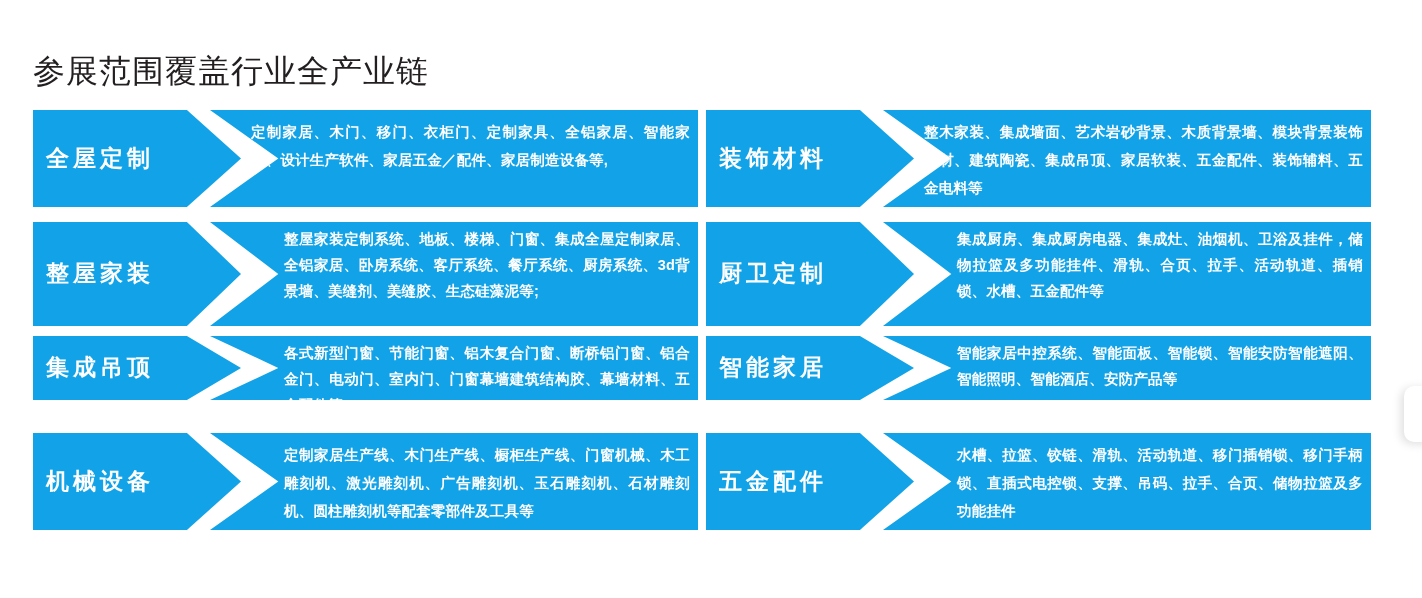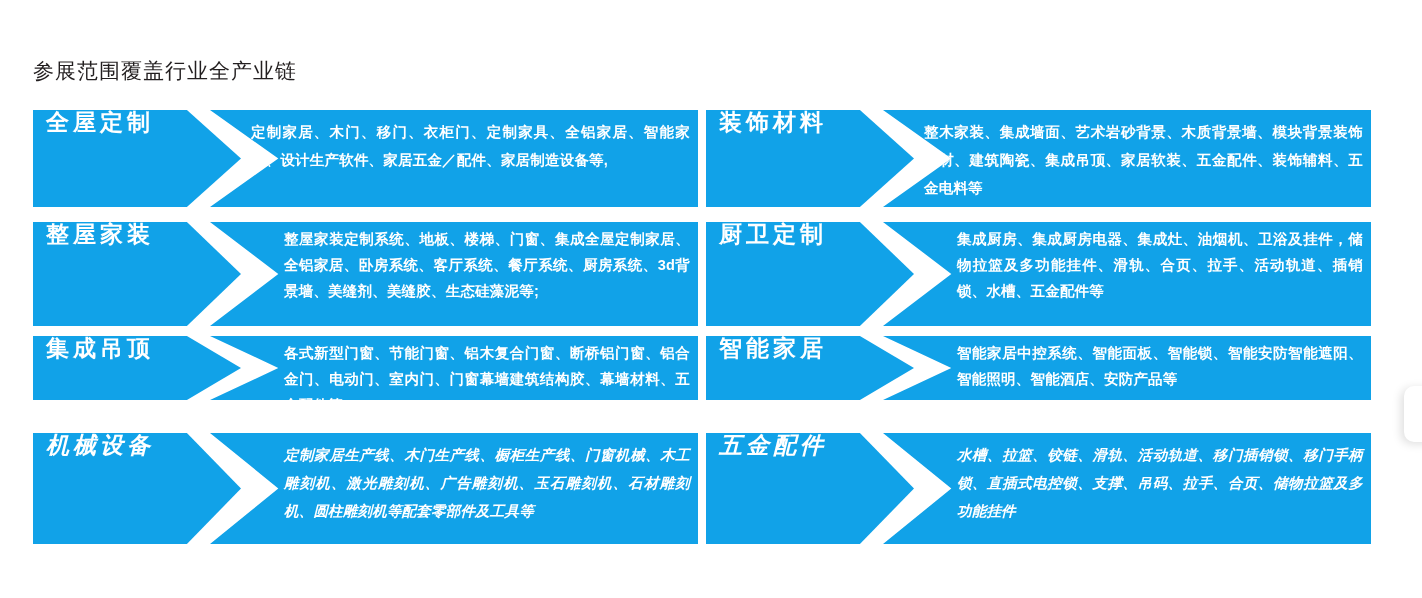--- a/index.html
+++ b/index.html
@@ -13,21 +13,21 @@
     background: #ffffff;
     font-family: "Liberation Sans", "DejaVu Sans", sans-serif;
     overflow: hidden;
     position: relative;
   }
 
   .page-title {
     position: absolute;
     left: 33px;
     top: 22px;
-    font-size: 21px;
+    font-size: 32px;
     line-height: 42px;
     font-weight: 400;
     color: #231f20;
     letter-spacing: 1px;
     white-space: nowrap;
     margin-top: 28px;
   }
 
   .grid {
     position: absolute;
@@ -52,20 +52,21 @@
   .label-arrow {
     position: absolute;
     left: 0;
     top: 0;
     width: 208px;
     background: #11a2e8;
     color: #ffffff;
     -webkit-clip-path: polygon(0 0, 74% 0, 100% 50%, 74% 100%, 0 100%);
     clip-path: polygon(0 0, 74% 0, 100% 50%, 74% 100%, 0 100%);
     display: flex;
+    align-items: center;
     box-sizing: border-box;
     padding-left: 13px;
   }
   .label-arrow .label-text {
     font-size: 23px;
     font-weight: 700;
     letter-spacing: 4px;
     white-space: nowrap;
     line-height: 1.1;
   }
@@ -97,21 +98,21 @@
   
   .r1 .label-arrow, .r1 .desc-panel { height: 97px; }
   .r1 .desc-panel .desc-text { padding-top: 8px; margin-left: 41px; }
 
   .r2 .label-arrow, .r2 .desc-panel { height: 104px; }
   .r2 .desc-panel .desc-text { padding-top: 4px; line-height: 26px; }
 
   .r3 .label-arrow, .r3 .desc-panel { height: 64px; }
   .r3 .desc-panel .desc-text { padding-top: 4px; line-height: 26px; }
 
-  .r4 .label-arrow, .r4 .desc-panel { height: 111px; font-style: italic; }
+  .r4 .label-arrow, .r4 .desc-panel { height: 97px; }
   .r4 .desc-panel .desc-text { padding-top: 8px; }
 
   
   .row1 { position:absolute; top: 0px;   left:0; height: 97px; }
   .row2 { position:absolute; top: 112px; left:0; height: 97px; }
   .row3 { position:absolute; top: 226px; left:0; height: 82px; }
   .row4 { position:absolute; top: 323px; left:0; height: 97px; }
 
   
   .edge-card {

